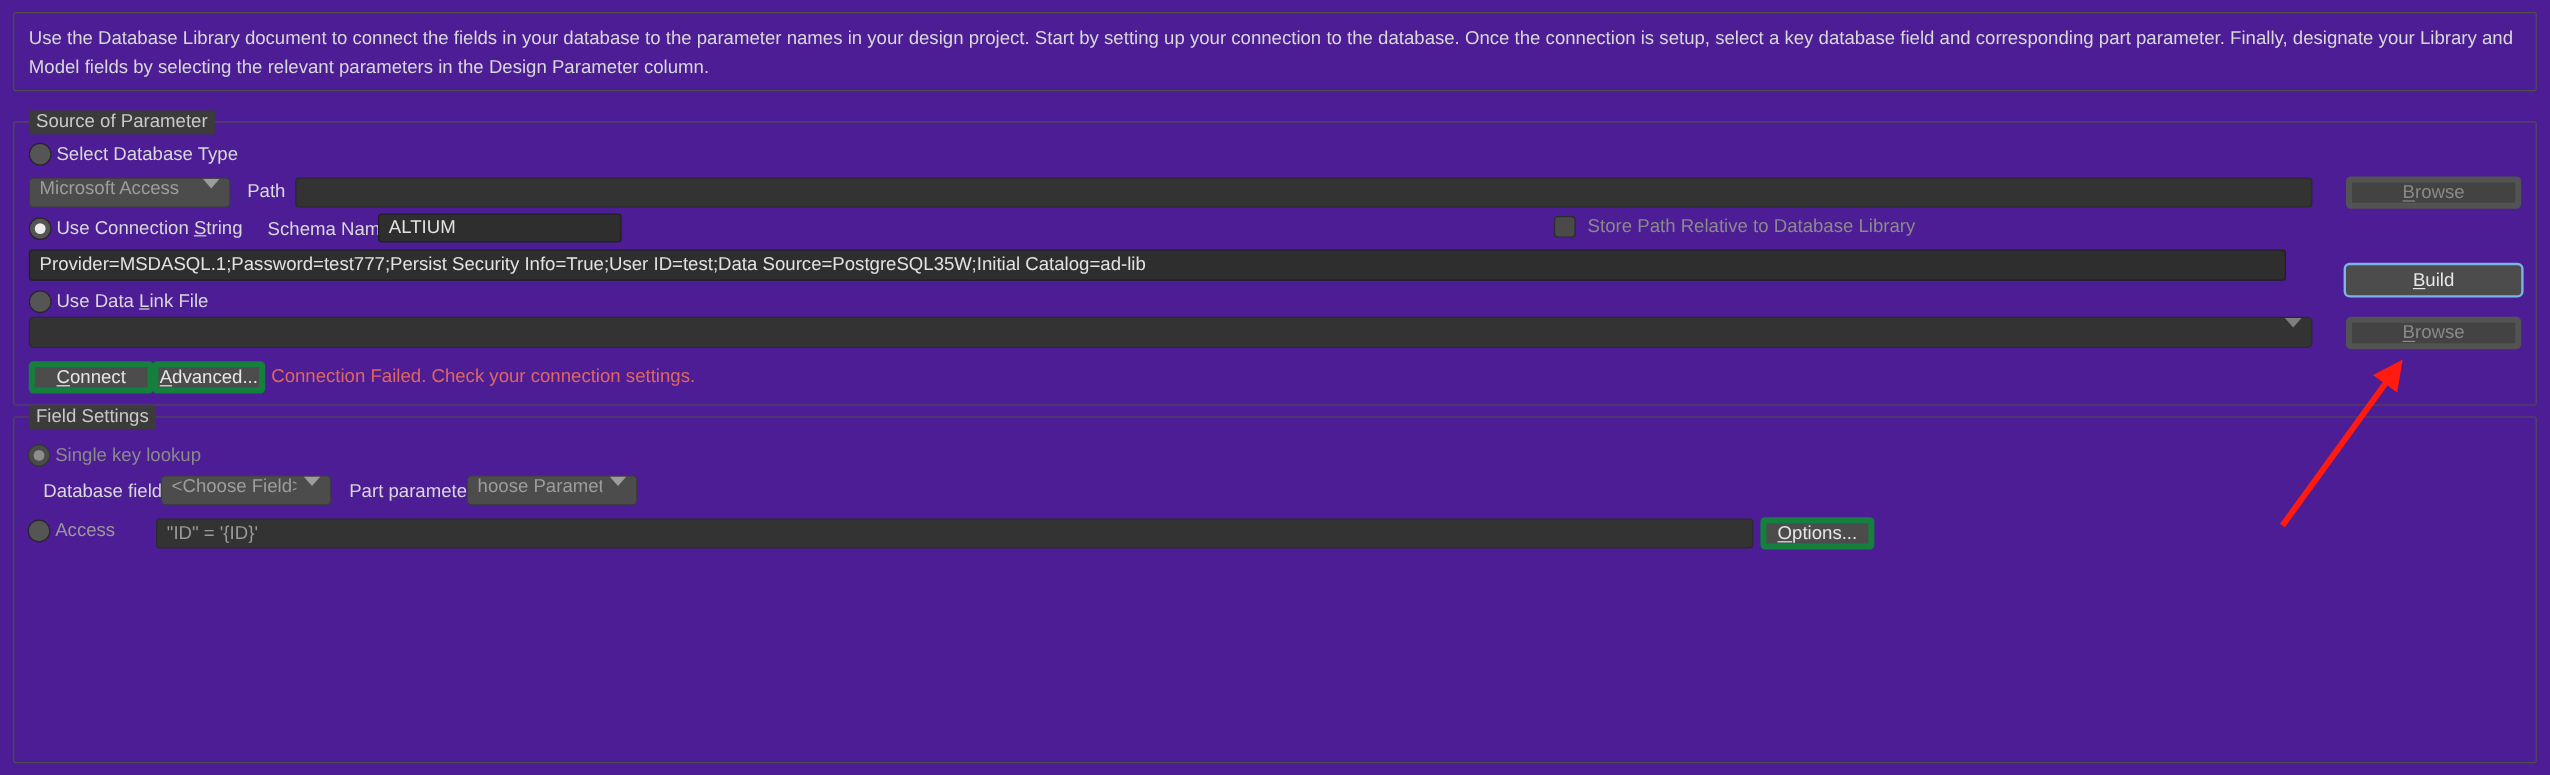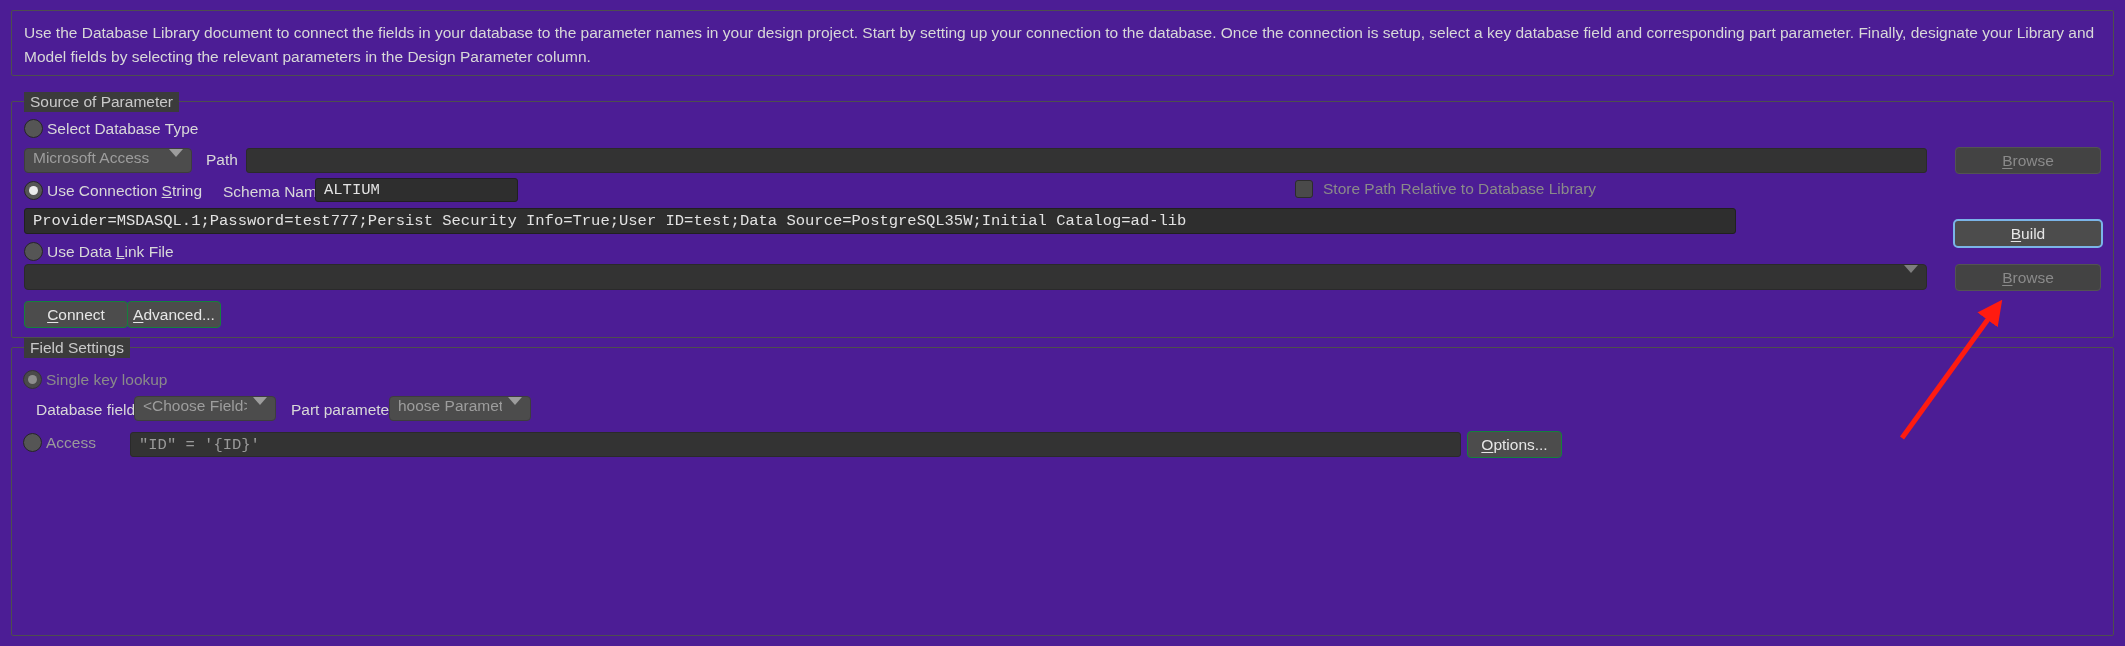--- a/index.html
+++ b/index.html
@@ -153,21 +153,20 @@
     border: 1px solid #202020;
     border-radius: 3px;
     box-sizing: border-box;
     font-size: 15.5px;
     color: #e2e2e2;
     display: flex;
     align-items: center;
     padding: 0 8px;
     white-space: nowrap;
     overflow: hidden;
-    font-family: Liberation Mono, monospace;
   }
   .textinput.flat {
     background: #333333;
     border-color: #2a2a2a;
   }
   .textinput.muted { color: #9a9a9a; }
 
   
   .combo {
     position: absolute;
@@ -195,21 +194,21 @@
   .combo.dark {
     background: #333333;
     border-color: #2a2a2a;
   }
   .combo.dark .arrow { border-top-color: #7e7e7e; }
 
   
   .btn {
     position: absolute;
     background: #4c4c4c;
-    border: 1px solid #15803d;
+    border: 5px solid #15803d;
     border-radius: 4px;
     box-sizing: border-box;
     display: flex;
     align-items: center;
     justify-content: center;
     font-size: 15.5px;
     color: #e6e6e6;
     white-space: nowrap;
     cursor: default;
     user-select: none;
@@ -279,21 +278,21 @@
     </div>
 
     <div class="flabel" style="left:211px; top:80px;">Schema Name</div>
     <div class="textinput" style="left:303px; top:76px; width:203px; height:24px;">ALTIUM</div>
 
     <div class="checkbox" style="left:1283px; top:78px;">
       <span class="box"></span>
       <span class="lbl">Store Path Relative to Database Library</span>
     </div>
 
-    <div class="textinput" style="left:12px; top:106px; width:1712px; height:26px;">Provider=MSDASQL.1;Password=test777;Persist Security Info=True;User ID=test;Data Source=PostgreSQL35W;Initial Catalog=ad-lib</div>
+    <div class="textinput" style="left:12px; top:106px; width:1881px; height:26px;">Provider=MSDASQL.1;Password=test777;Persist Security Info=True;User ID=test;Data Source=PostgreSQL35W;Initial Catalog=ad-lib</div>
 
     <div class="btn focus" style="left:1941px; top:105px; width:150px; height:29px;">
       <span><u>B</u>uild</span>
     </div>
 
     <div class="radio" style="left:12px; top:140px;">
       <span class="dot"></span>
       <span class="lbl">Use Data <u>L</u>ink File</span>
     </div>
 
@@ -305,20 +304,21 @@
     <div class="btn disabled" style="left:1943px; top:162px; width:146px; height:27px;">
       <span><u>B</u>rowse</span>
     </div>
 
     <div class="btn" style="left:12px; top:199px; width:104px; height:27px;">
       <span><u>C</u>onnect</span>
     </div>
     <div class="btn" style="left:115px; top:199px; width:94px; height:27px;">
       <span><u>A</u>dvanced...</span>
     </div>
+    <div class="status-error" style="left:214px; top:203px;">Connection Failed. Check your connection settings.</div>
   </div>
 
   <div class="groupbox" id="field-panel">
     <div class="legend">Field Settings</div>
 
     <div class="radio checked disabled" style="left:11px; top:22px;">
       <span class="dot"></span>
       <span class="lbl">Single key lookup</span>
     </div>
 

